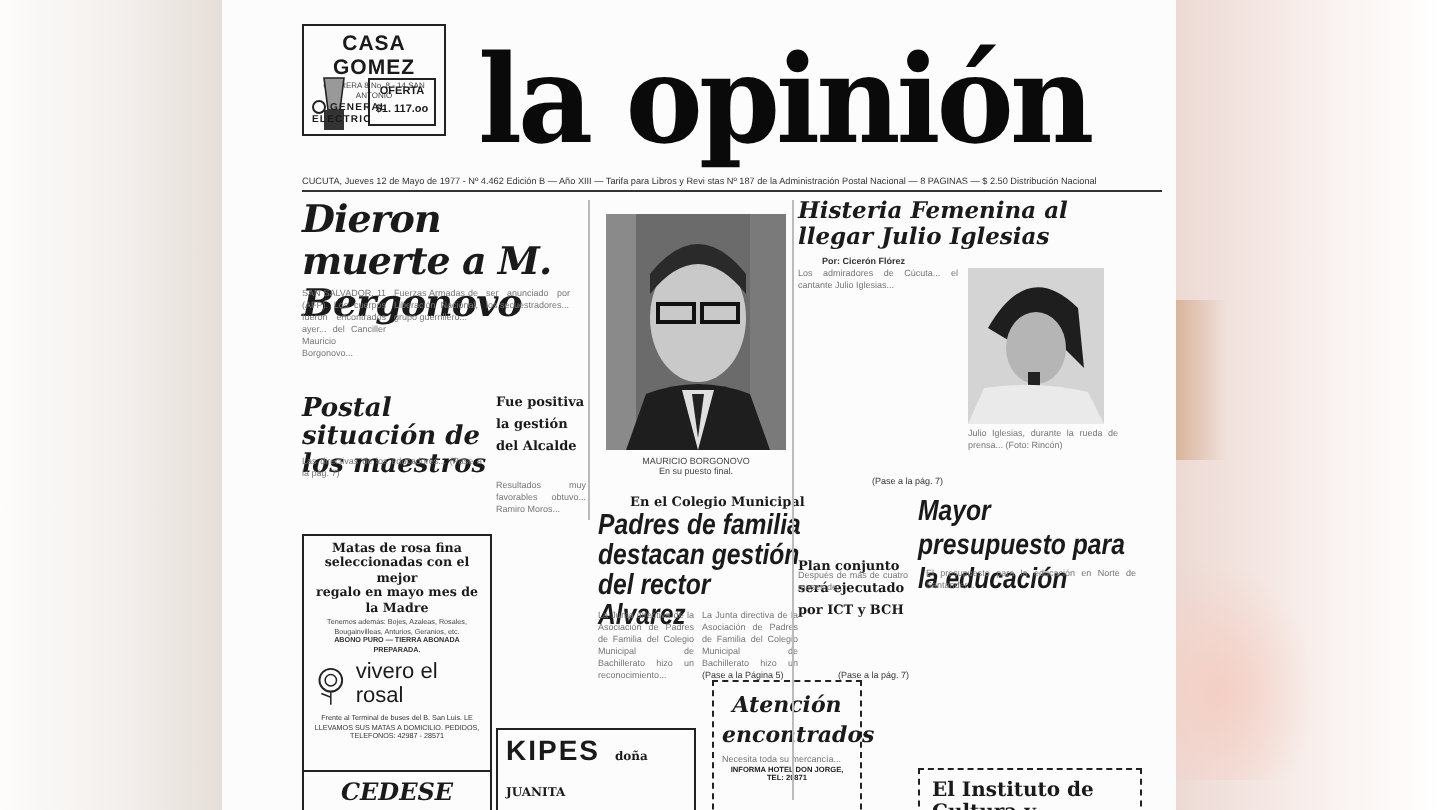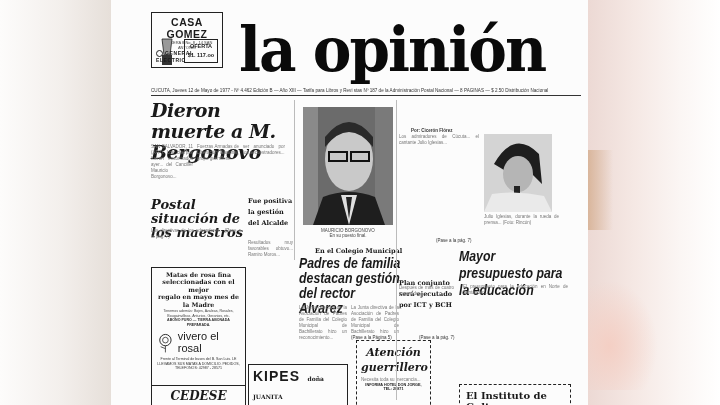--- a/index.html
+++ b/index.html
@@ -132,25 +132,26 @@
   <div class="abs txt" style="left:240px;top:305px;width:48px;height:28px;">La Junta directiva de la Asociación de Padres de Familia del Colegio Municipal de Bachillerato hizo un reconocimiento...</div>
   <div class="abs" style="left:240px;top:335px;font-size:4.5px;color:#333;">(Pase a la Página 5)</div>
 
   <div class="abs boxed" style="left:137px;top:364px;width:100px;height:45px;padding:2px 4px;">
     <span class="h-serif" style="font-size:14px;font-family:'Liberation Sans',sans-serif;letter-spacing:1px;">KIPES</span>
     <span class="h-serif" style="font-size:6px;margin-left:3px;">doña JUANITA</span>
     
   </div>
 
   <div class="abs dashed" style="left:245px;top:340px;width:75px;height:75px;padding:4px;text-align:center;">
-    <div class="h-ital" style="font-size:11px;line-height:15px;">Atención guerrillero</div>
+    <div class="h-ital" style="font-size:11px;line-height:15px;">Atención encontrados</div>
     <div class="txt" style="margin-top:2px;">Necesita toda su mercancía...</div>
     <div style="font-size:3.8px;font-weight:bold;">INFORMA HOTEL DON JORGE, TEL: 20871</div>
   </div>
 
+  <div class="abs h-ital" style="left:288px;top:99px;width:170px;font-size:11.5px;line-height:13px;">Histeria Femenina al llegar Julio Iglesias</div>
   <div class="abs" style="left:300px;top:128px;font-size:4.5px;font-weight:bold;color:#333;">Por: Cicerón Flórez</div>
   <div class="abs txt" style="left:288px;top:134px;width:80px;height:100px;">Los admiradores de Cúcuta... el cantante Julio Iglesias...</div>
   <div class="abs" style="left:325px;top:238px;font-size:4.5px;color:#333;">(Pase a la pág. 7)</div>
   <div class="abs photo" style="left:373px;top:134px;width:68px;height:78px;background:#cfcfcf;">
     <svg width="68" height="78" viewBox="0 0 68 78">
       <rect width="68" height="78" fill="#d4d4d4"></rect>
       <path d="M10 30 Q30 -5 55 20 L58 50 L48 40 Q34 18 20 36 Z" fill="#1e1e1e"></path>
       <ellipse cx="34" cy="40" rx="15" ry="18" fill="#b5b5b5"></ellipse>
       <rect x="30" y="52" width="6" height="16" fill="#222"></rect>
       <path d="M0 78 L8 60 Q34 56 60 62 L68 78 Z" fill="#eaeaea"></path>

